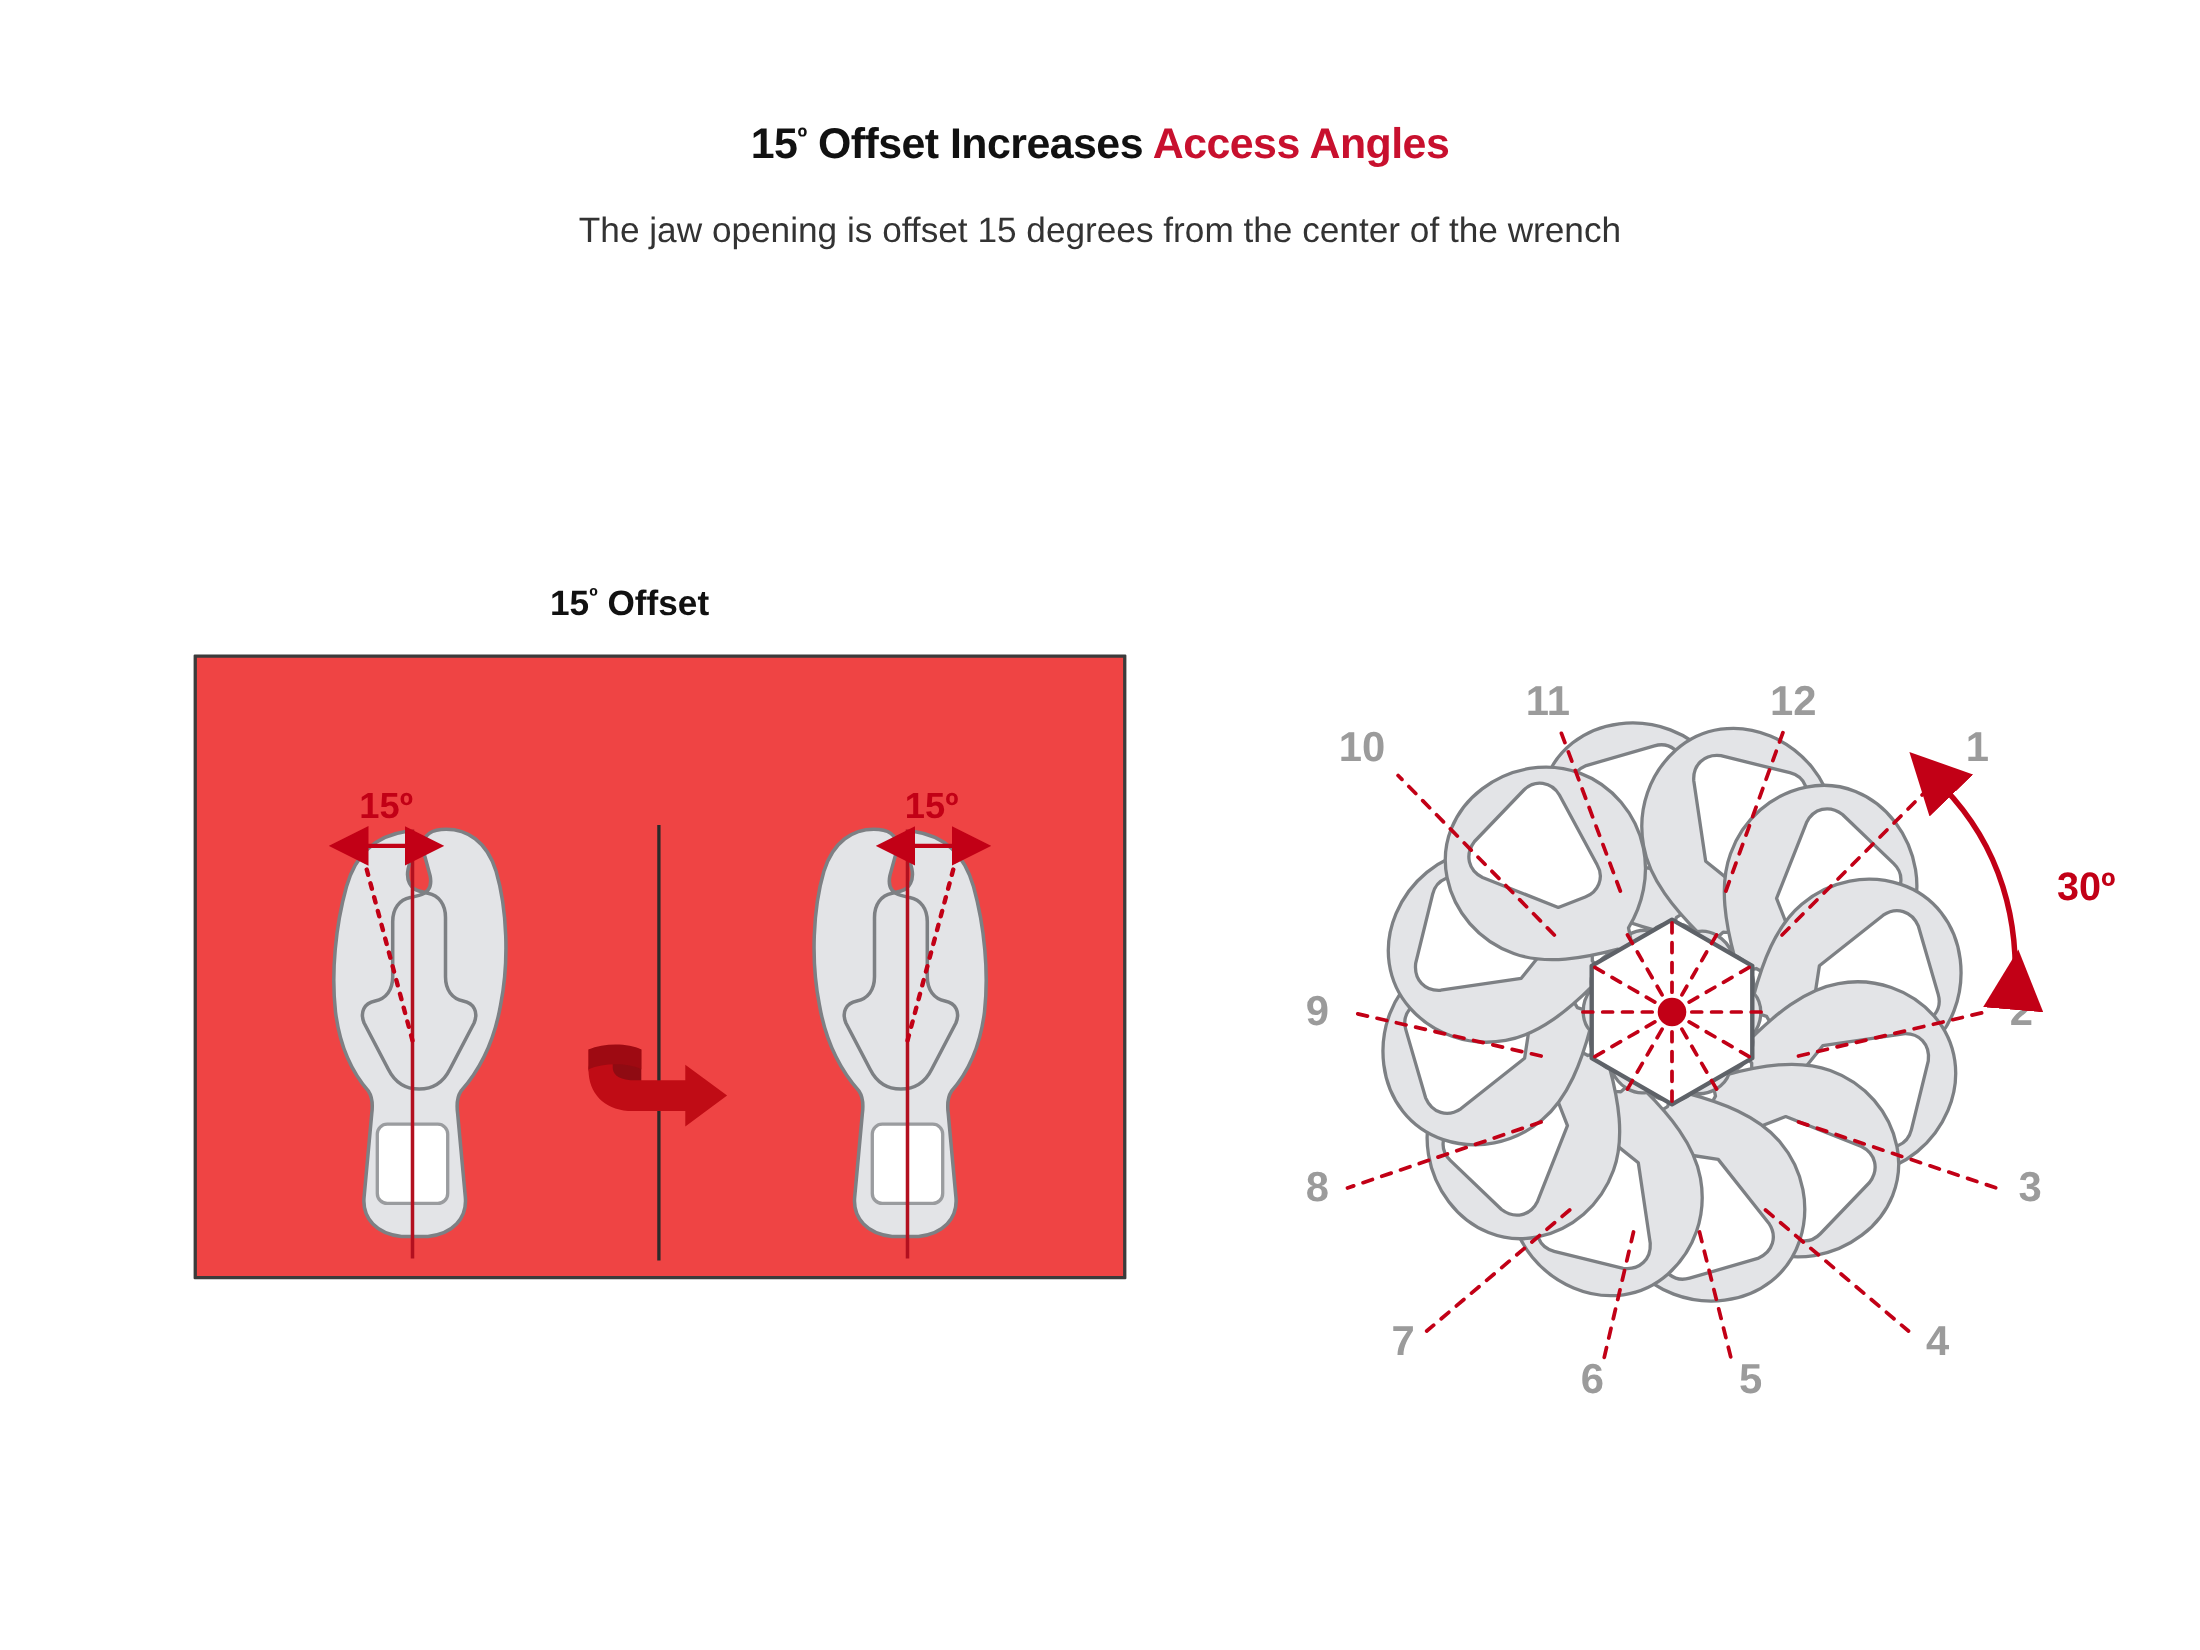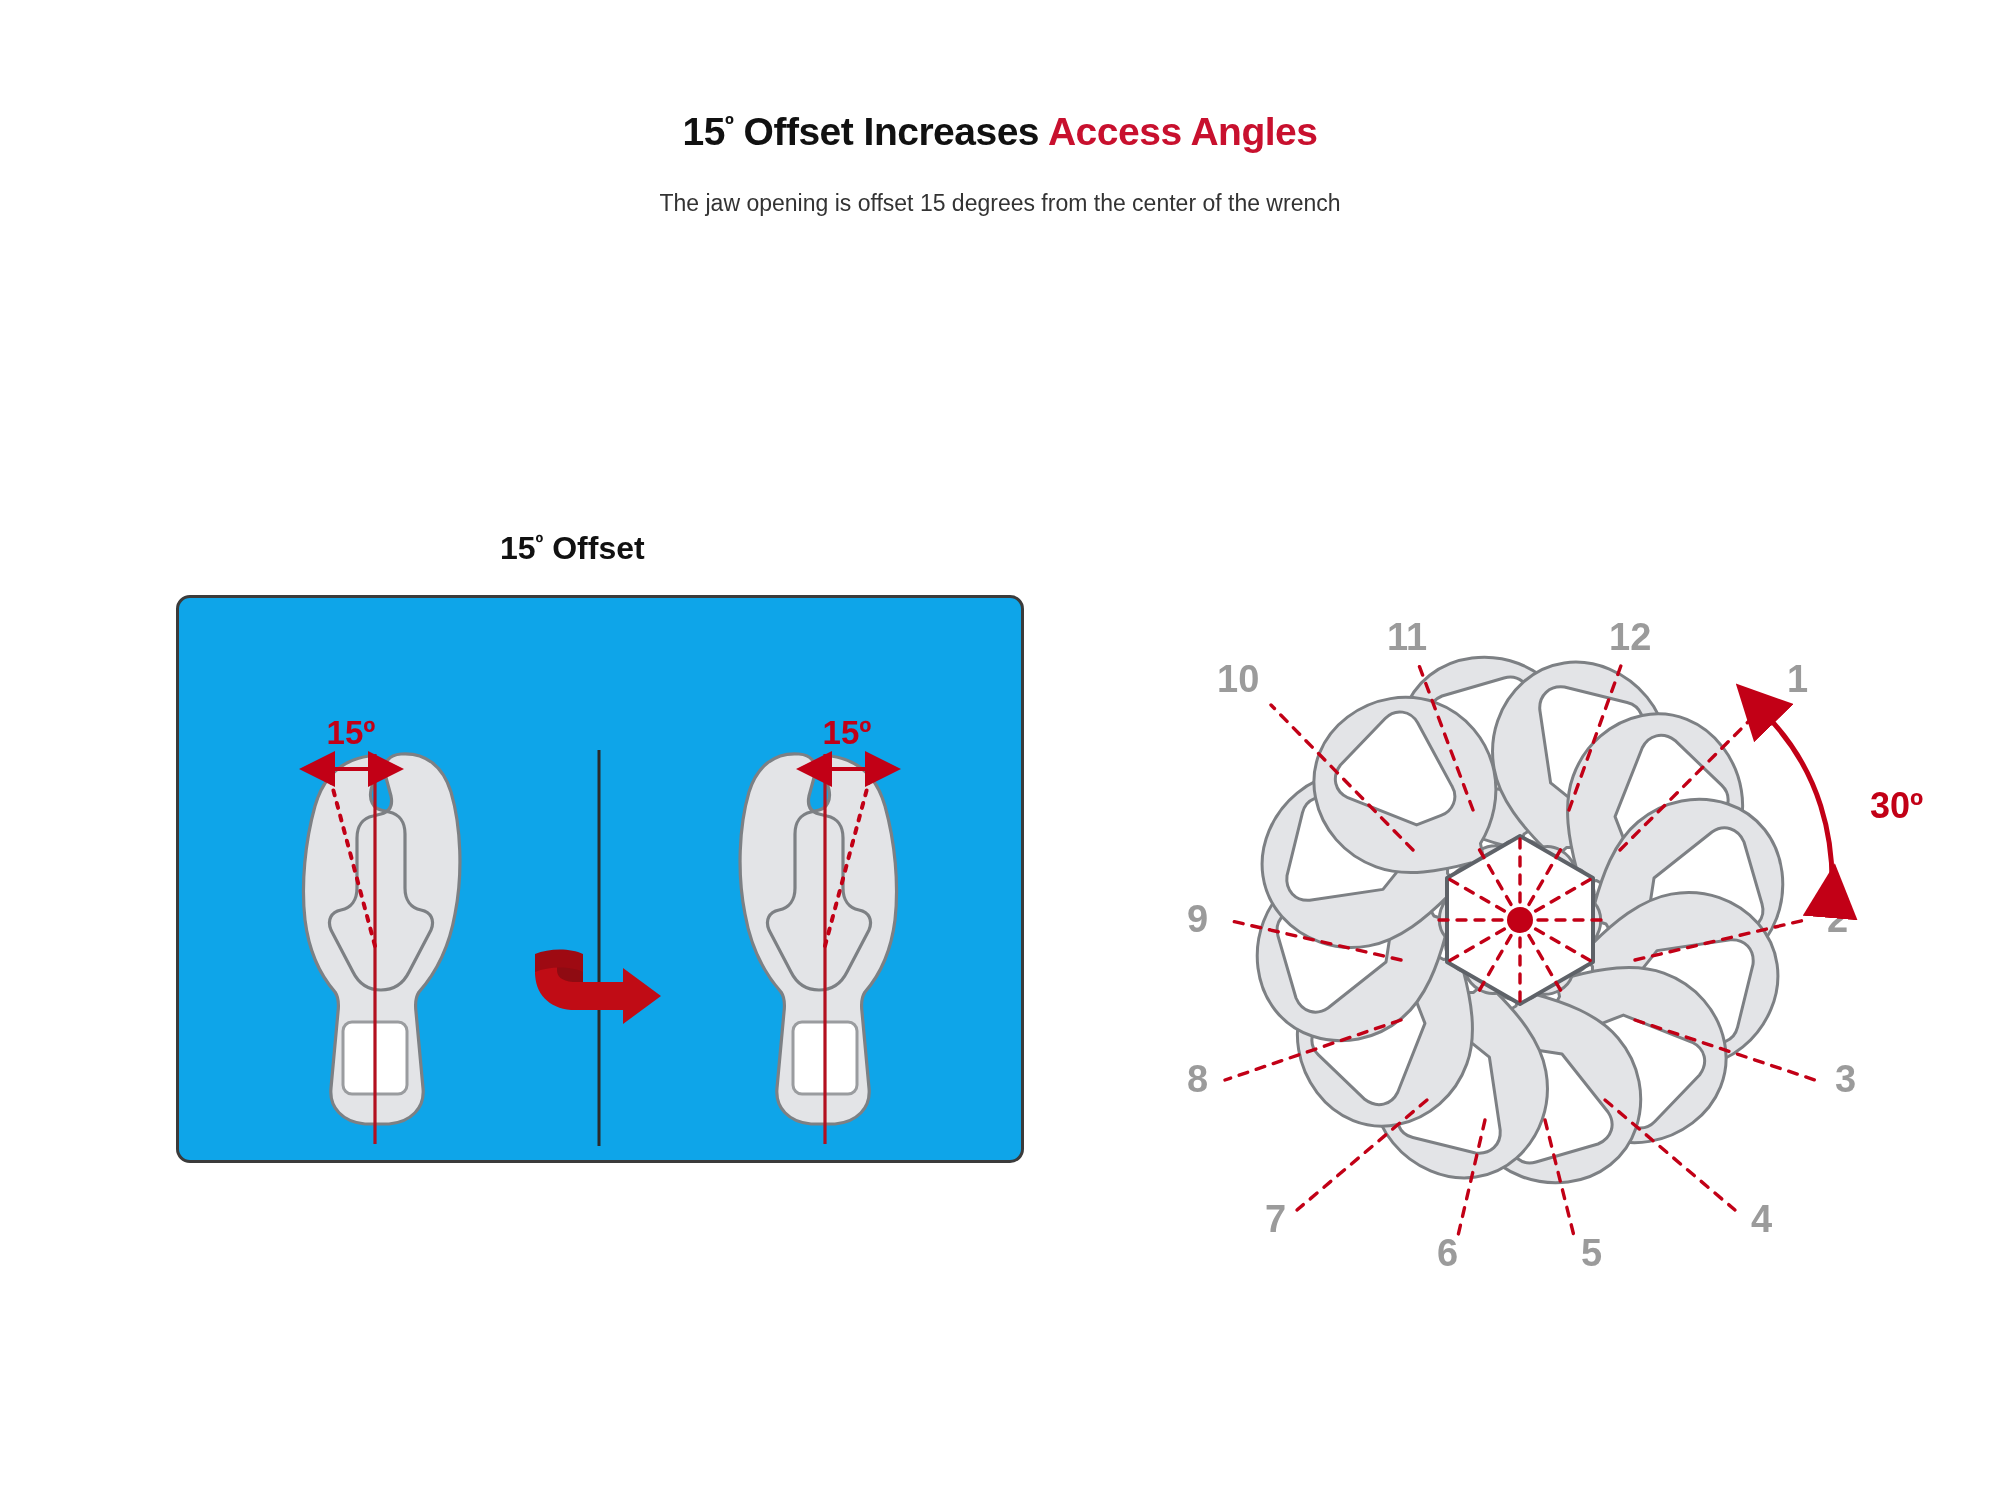--- a/index.html
+++ b/index.html
@@ -35,21 +35,21 @@
   }
   #page-title .accent { color: #C8102E; }
   #page-title .deg {
     font-size: 0.62em;
     vertical-align: 0.48em;
     font-weight: bold;
   }
   #page-subtitle {
     margin: 0;
     padding-top: 34px;
-    font-size: 23px;
+    font-size: 32px;
     line-height: 1.42;
     color: #333333;
     font-weight: normal;
   }
 
   
   #offset-section {
     position: absolute;
     left: 176px;
     top: 530px;
@@ -64,22 +64,22 @@
   }
   #offset-heading .deg {
     font-size: 0.66em;
     vertical-align: 0.45em;
   }
   #offset-panel {
     position: relative;
     width: 848px;
     height: 568px;
     border: 3px solid #3B3B3B;
-    border-radius: 14px;
-    background: #0ea5e9;
+    border-radius: 1px;
+    background: #ef4444;
     box-sizing: border-box;
   }
   #offset-panel svg { display: block; }
 
   
   #radial-section {
     position: absolute;
     left: 1075px;
     top: 520px;
     width: 890px;

